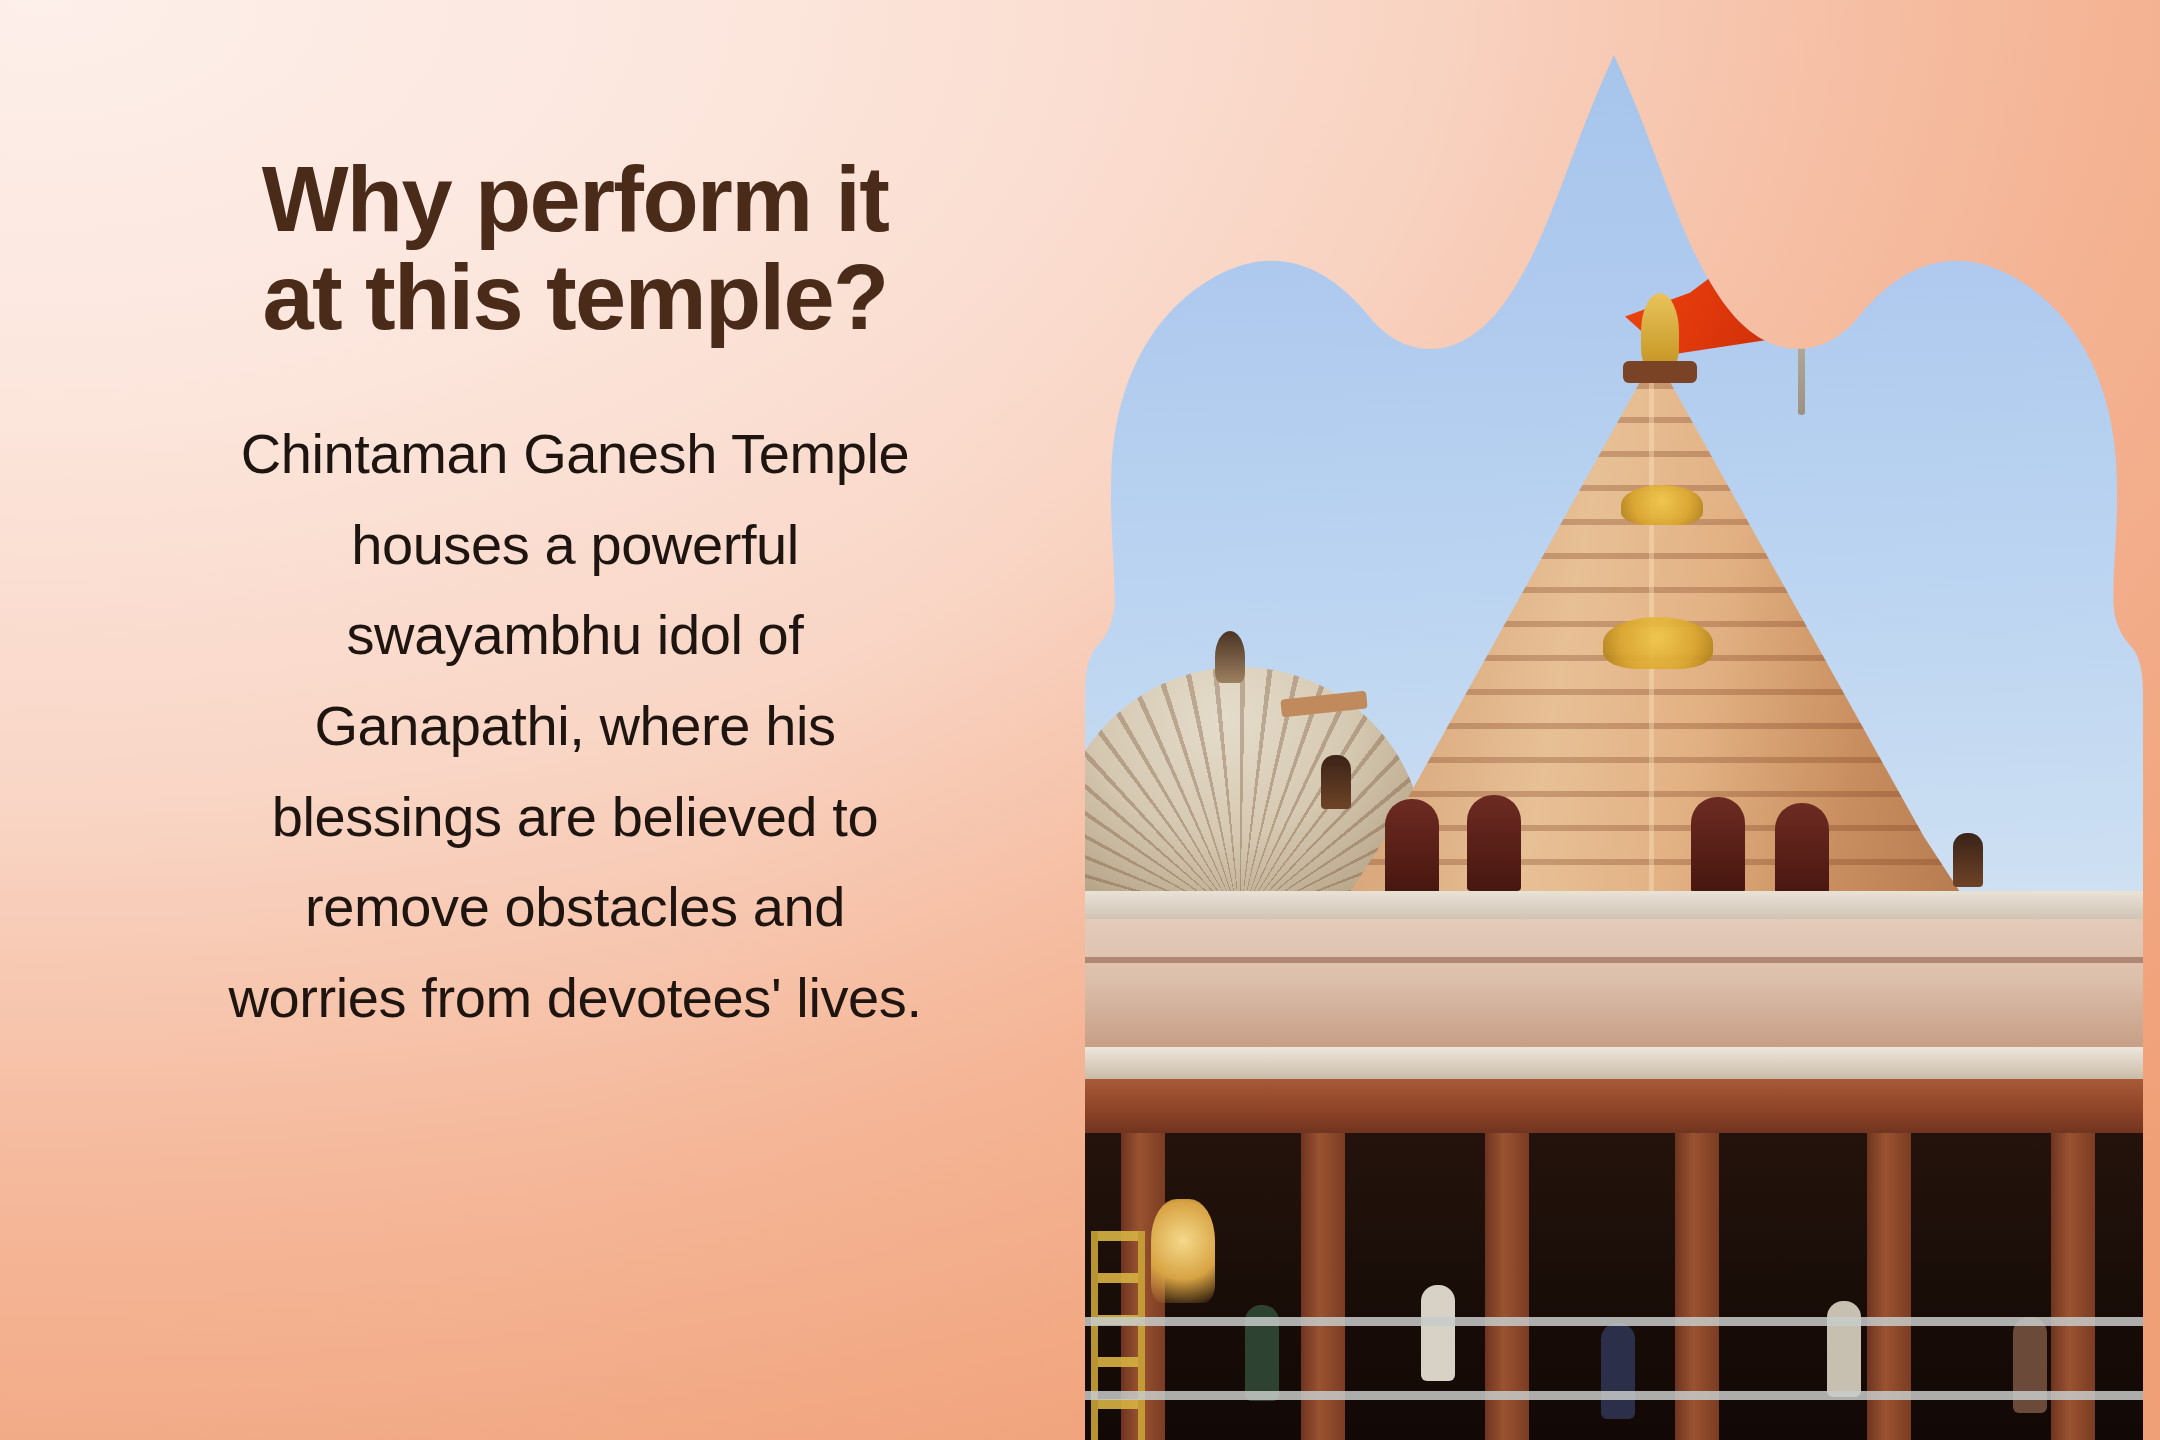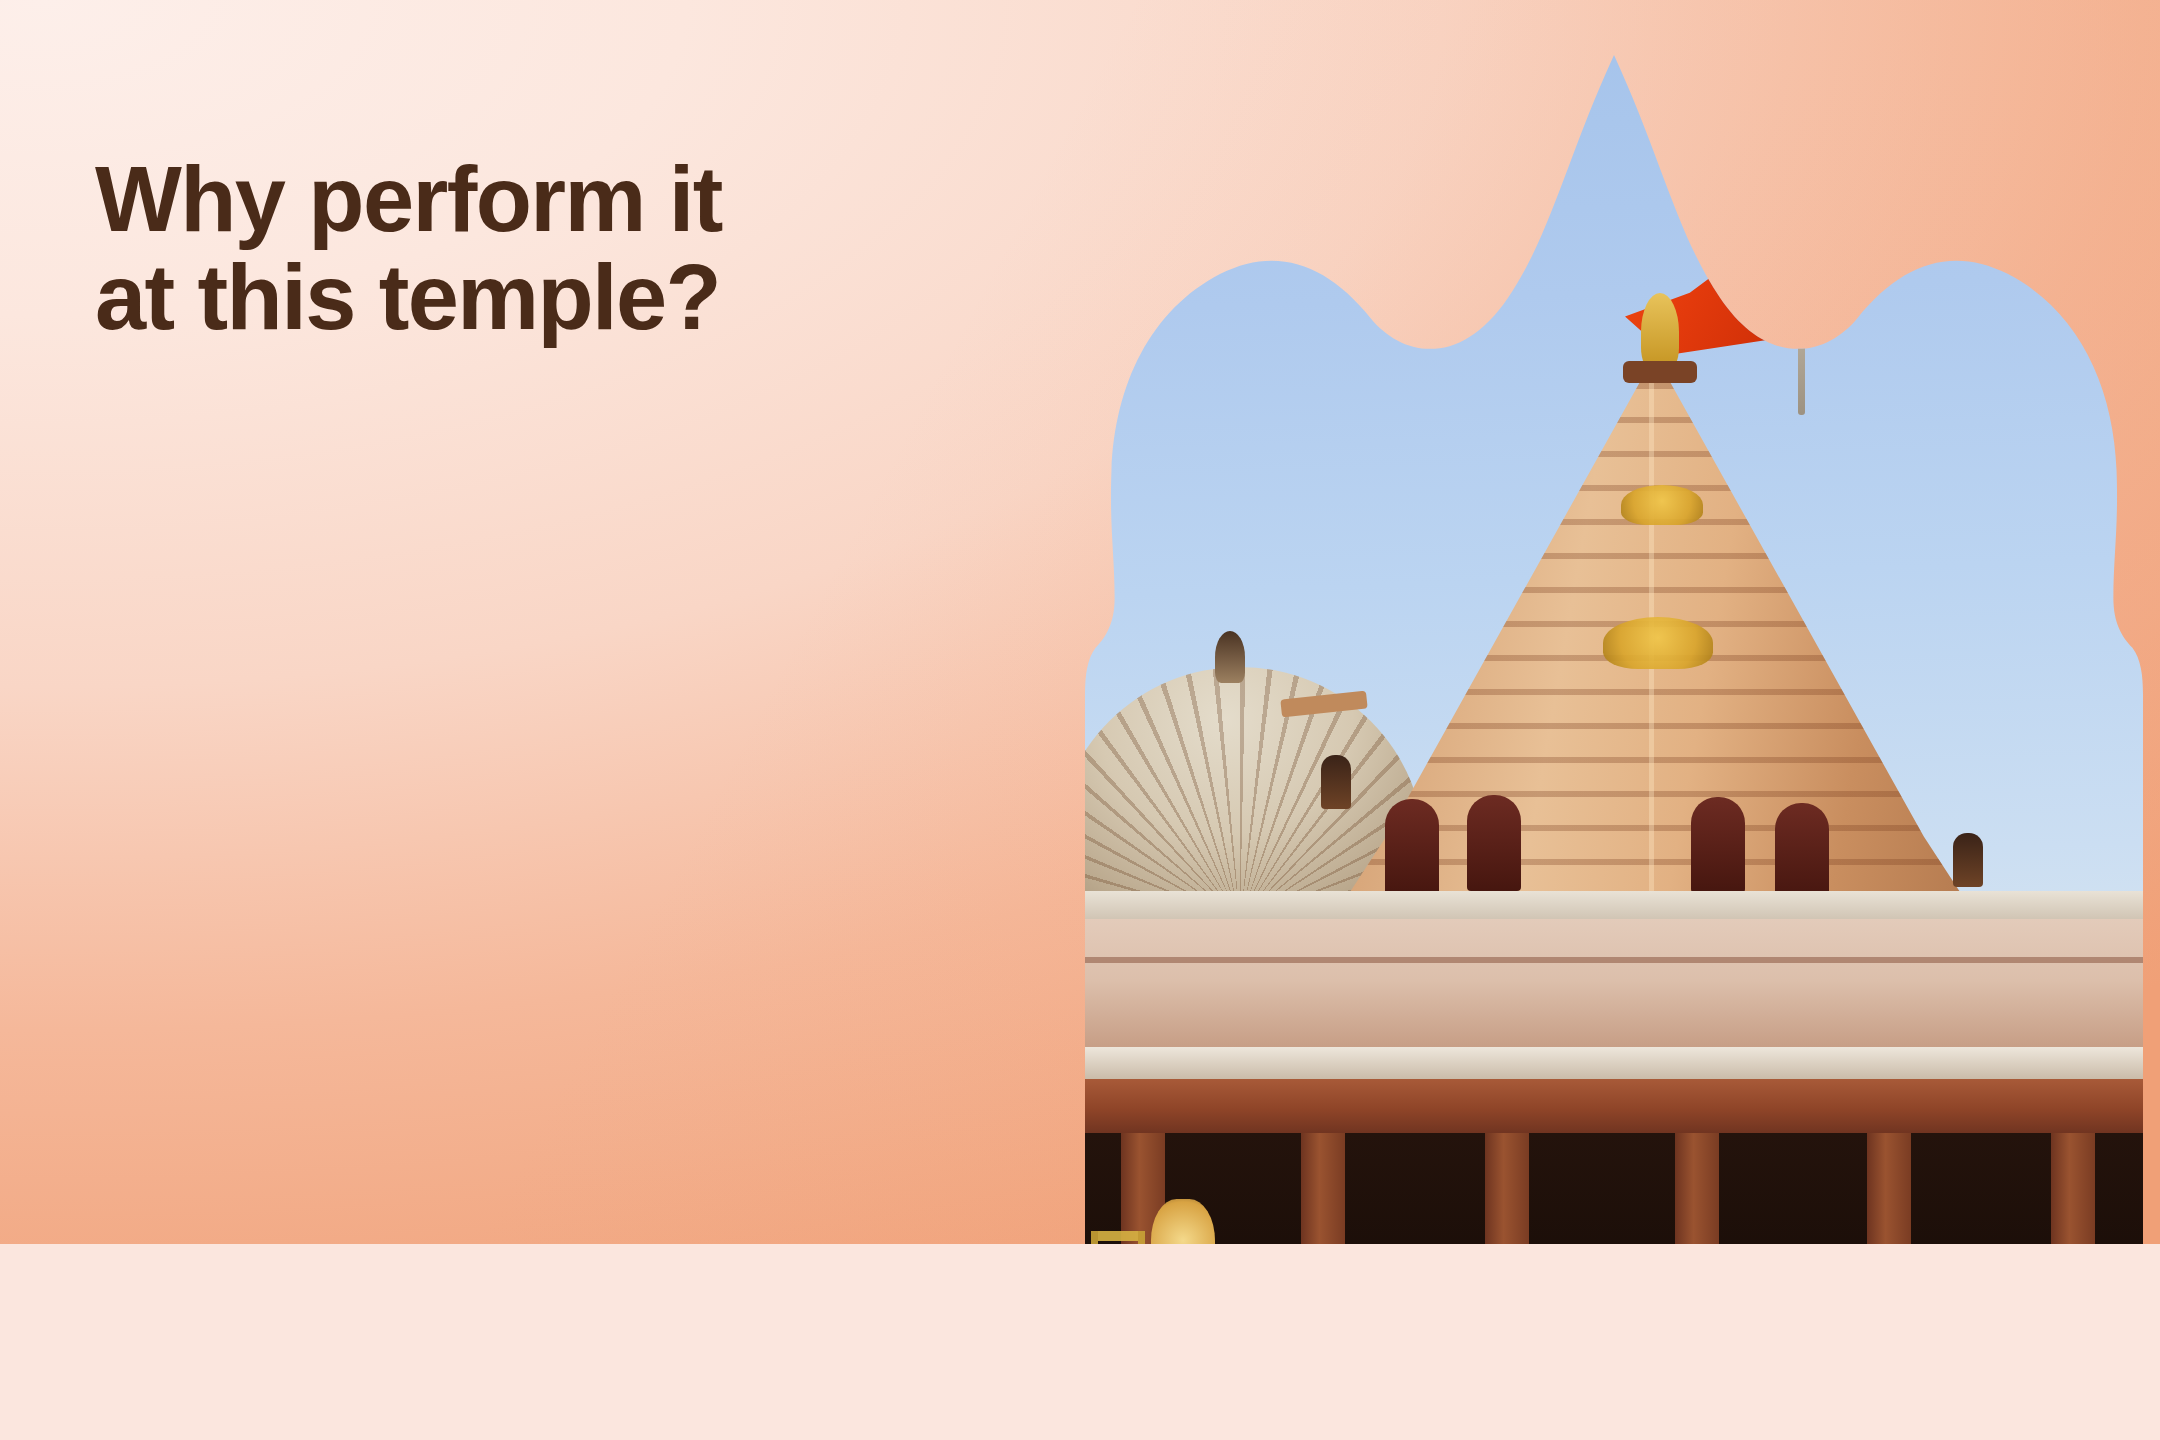--- a/index.html
+++ b/index.html
@@ -9,24 +9,25 @@
     overflow:hidden;
   }
 
   body {
     font-family:"Liberation Sans", sans-serif;
     background:#FBE6DE;
   }
 
   #card {
     position:relative;
-    width:2160px; height:1244px;
+    width:2160px; height:1440px;
     overflow:hidden;
     background:
       radial-gradient(135% 115% at 2% 0%, #FDEFEA 0%, #FCE7DE 22%, #F9D6C6 48%, #F5B89A 72%, #F0A077 100%);
+    text-align: center;
   }
 
   
   #card::after{
     content:"";
     position:absolute; inset:0;
     background:linear-gradient(118deg, rgba(253,240,236,0.0) 0%, rgba(250,206,184,0.0) 40%, rgba(240,160,119,0.38) 100%);
     pointer-events:none;
   }
 
@@ -345,20 +346,27 @@
         Z"></path>
     </clipPath>
   </defs>
 </svg>
 
 <div id="card">
 
   <div id="text-col">
     <h1 id="headline">Why perform it
 at this temple?</h1>
+    <p id="body-copy">Chintaman Ganesh Temple
+houses a powerful
+swayambhu idol of
+Ganapathi, where his
+blessings are believed to
+remove obstacles and
+worries from devotees' lives.</p>
   </div>
 
   <div id="photo-panel">
     <div id="photo">
 
       <div class="flag"></div>
       <div class="pole"></div>
       <div class="pole-tip"></div>
 
       <div class="kalash"></div>

